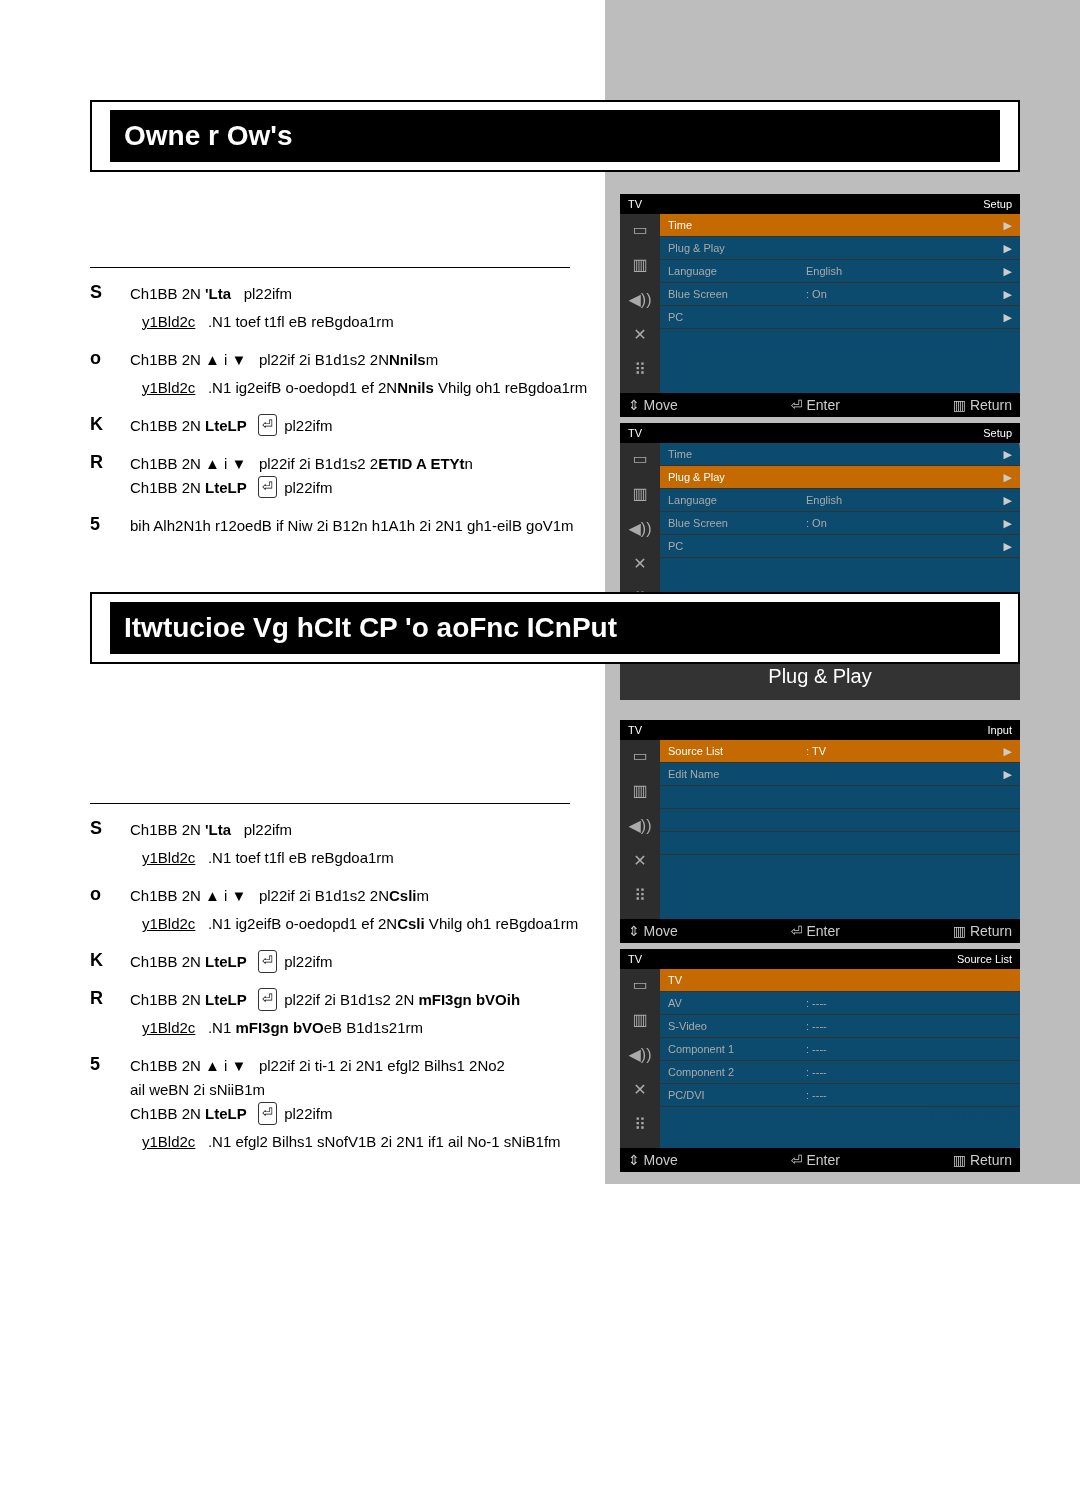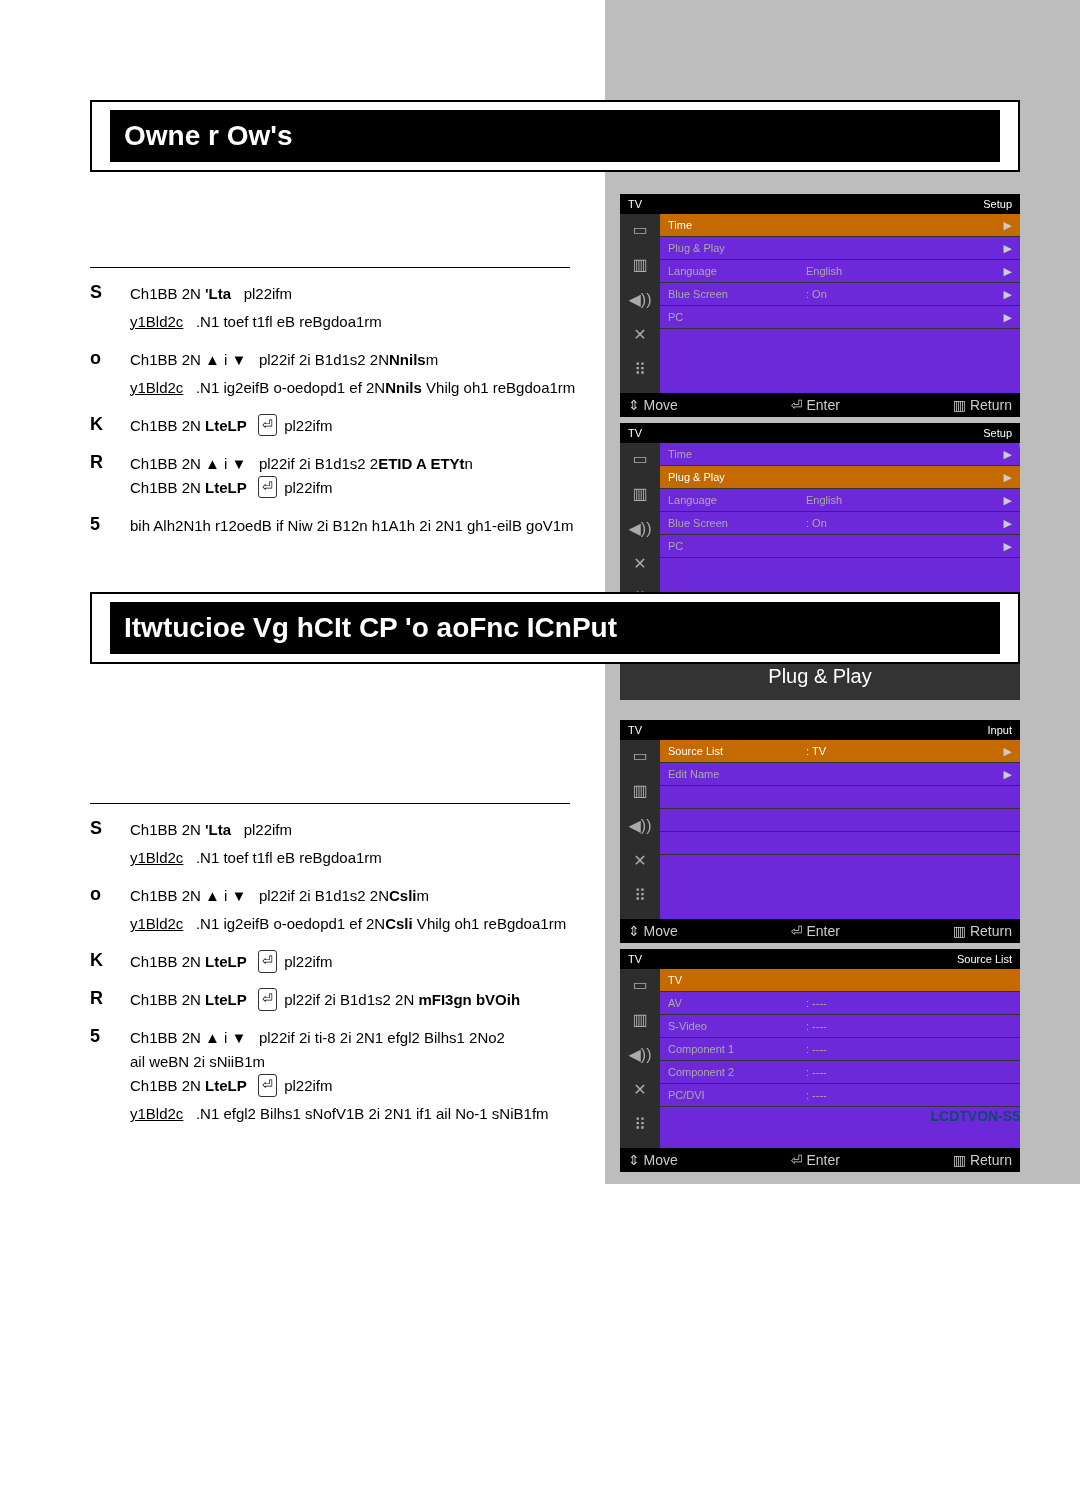--- a/index.html
+++ b/index.html
@@ -12,29 +12,29 @@
   .section-title-bar h2 { background:#000; color:#fff; font-size:28px; font-weight:bold; padding:10px 14px; }
 
   .intro-para { font-size:15px; line-height:1.5; color:#222; max-width:470px; margin-bottom:28px; }
 
   hr.step-divider { border:none; border-top:1px solid #000; margin:8px 0 14px 0; max-width:480px; }
 
   .step-row { display:flex; margin-bottom:14px; max-width:500px; }
   .step-num { width:40px; font-weight:bold; font-size:18px; }
   .step-body { flex:1; font-size:15px; line-height:1.6; }
   .step-body .result-line { margin-top:4px; }
-  .step-body .result-label { text-decoration:underline; }
+  .step-body .result-label { text-decoration:underline;margin-left:12px; }
   .bold-inline { font-weight:bold; }
   .glyph-box { display:inline-block; border:1px solid #333; border-radius:3px; font-size:13px; padding:0 3px; margin:0 3px; vertical-align:2px; }
 
   
   .osd-col { position:absolute; right:60px; width:400px; }
   .osd-col.set1 { top:194px; }
   .osd-col.set2 { top:720px; }
-  .osd-panel { width:400px; margin-bottom:6px; background:#6d28d9; font-family:Arial,sans-serif; font-size:11px;border-radius:26px; }
+  .osd-panel { width:400px; margin-bottom:6px; background:#0c4a6e; font-family:Arial,sans-serif; font-size:11px;border-radius:26px; }
   .osd-head { display:flex; justify-content:space-between; color:#fff; background:#000; padding:4px 8px; }
   .osd-body { display:flex; }
   .osd-icons { width:40px; background:#2d2d2d; display:flex; flex-direction:column; align-items:center; padding:6px 0 14px; gap:16px; }
   .osd-icons span { color:#aaa; font-size:16px; }
   .osd-list { flex:1; }
   .osd-row { position:relative; display:flex; padding:5px 8px; color:#aaa; border-bottom:1px solid #333; }
   .osd-row.hl { background:#c46a00; color:#fff; }
   .osd-row .label { flex:0 0 120px; }
   .osd-row .val { flex:1; padding-left:18px; }
   .osd-row .arrow { position:absolute; right:8px; color:#ccc; }
@@ -157,28 +157,32 @@
     </div>
 
     <div class="step-row">
       <div class="step-num">R</div>
       <div class="step-body">
         <span>Ch1BB 2N</span>
         <span class="bold-inline">LteLP</span>
         &nbsp;<span class="glyph-box">⏎</span>
         <span>pl22if 2i B1d1s2 2N</span>
         <span class="bold-inline">mFI3gn bVOih</span>
+        <div class="result-line">
+          <span class="result-label">y1Bld2c</span>
+          &nbsp;&nbsp;<span>.N1 </span><span class="bold-inline">mFI3gn bVO</span><span>eB B1d1s21rm</span>
+        </div>
       </div>
     </div>
 
     <div class="step-row">
       <div class="step-num">5</div>
       <div class="step-body">
         <span>Ch1BB 2N ▲ i ▼</span>
-        &nbsp;&nbsp;<span>pl22if 2i ti-8 2i 2N1 efgl2 Bilhs1 2No2</span><br>
+        &nbsp;&nbsp;<span>pl22if 2i ti-1 2i 2N1 efgl2 Bilhs1 2No2</span><br>
         <span>ail weBN 2i sNiiB1m</span><br>
         <span>Ch1BB 2N</span>
         <span class="bold-inline">LteLP</span>
         &nbsp;<span class="glyph-box">⏎</span>
         <span>pl22ifm</span>
         <div class="result-line">
           <span class="result-label">y1Bld2c</span>
           &nbsp;&nbsp;<span>.N1 efgl2 Bilhs1 sNofV1B 2i 2N1 if1 ail No-1 sNiB1fm</span>
         </div>
       </div>

